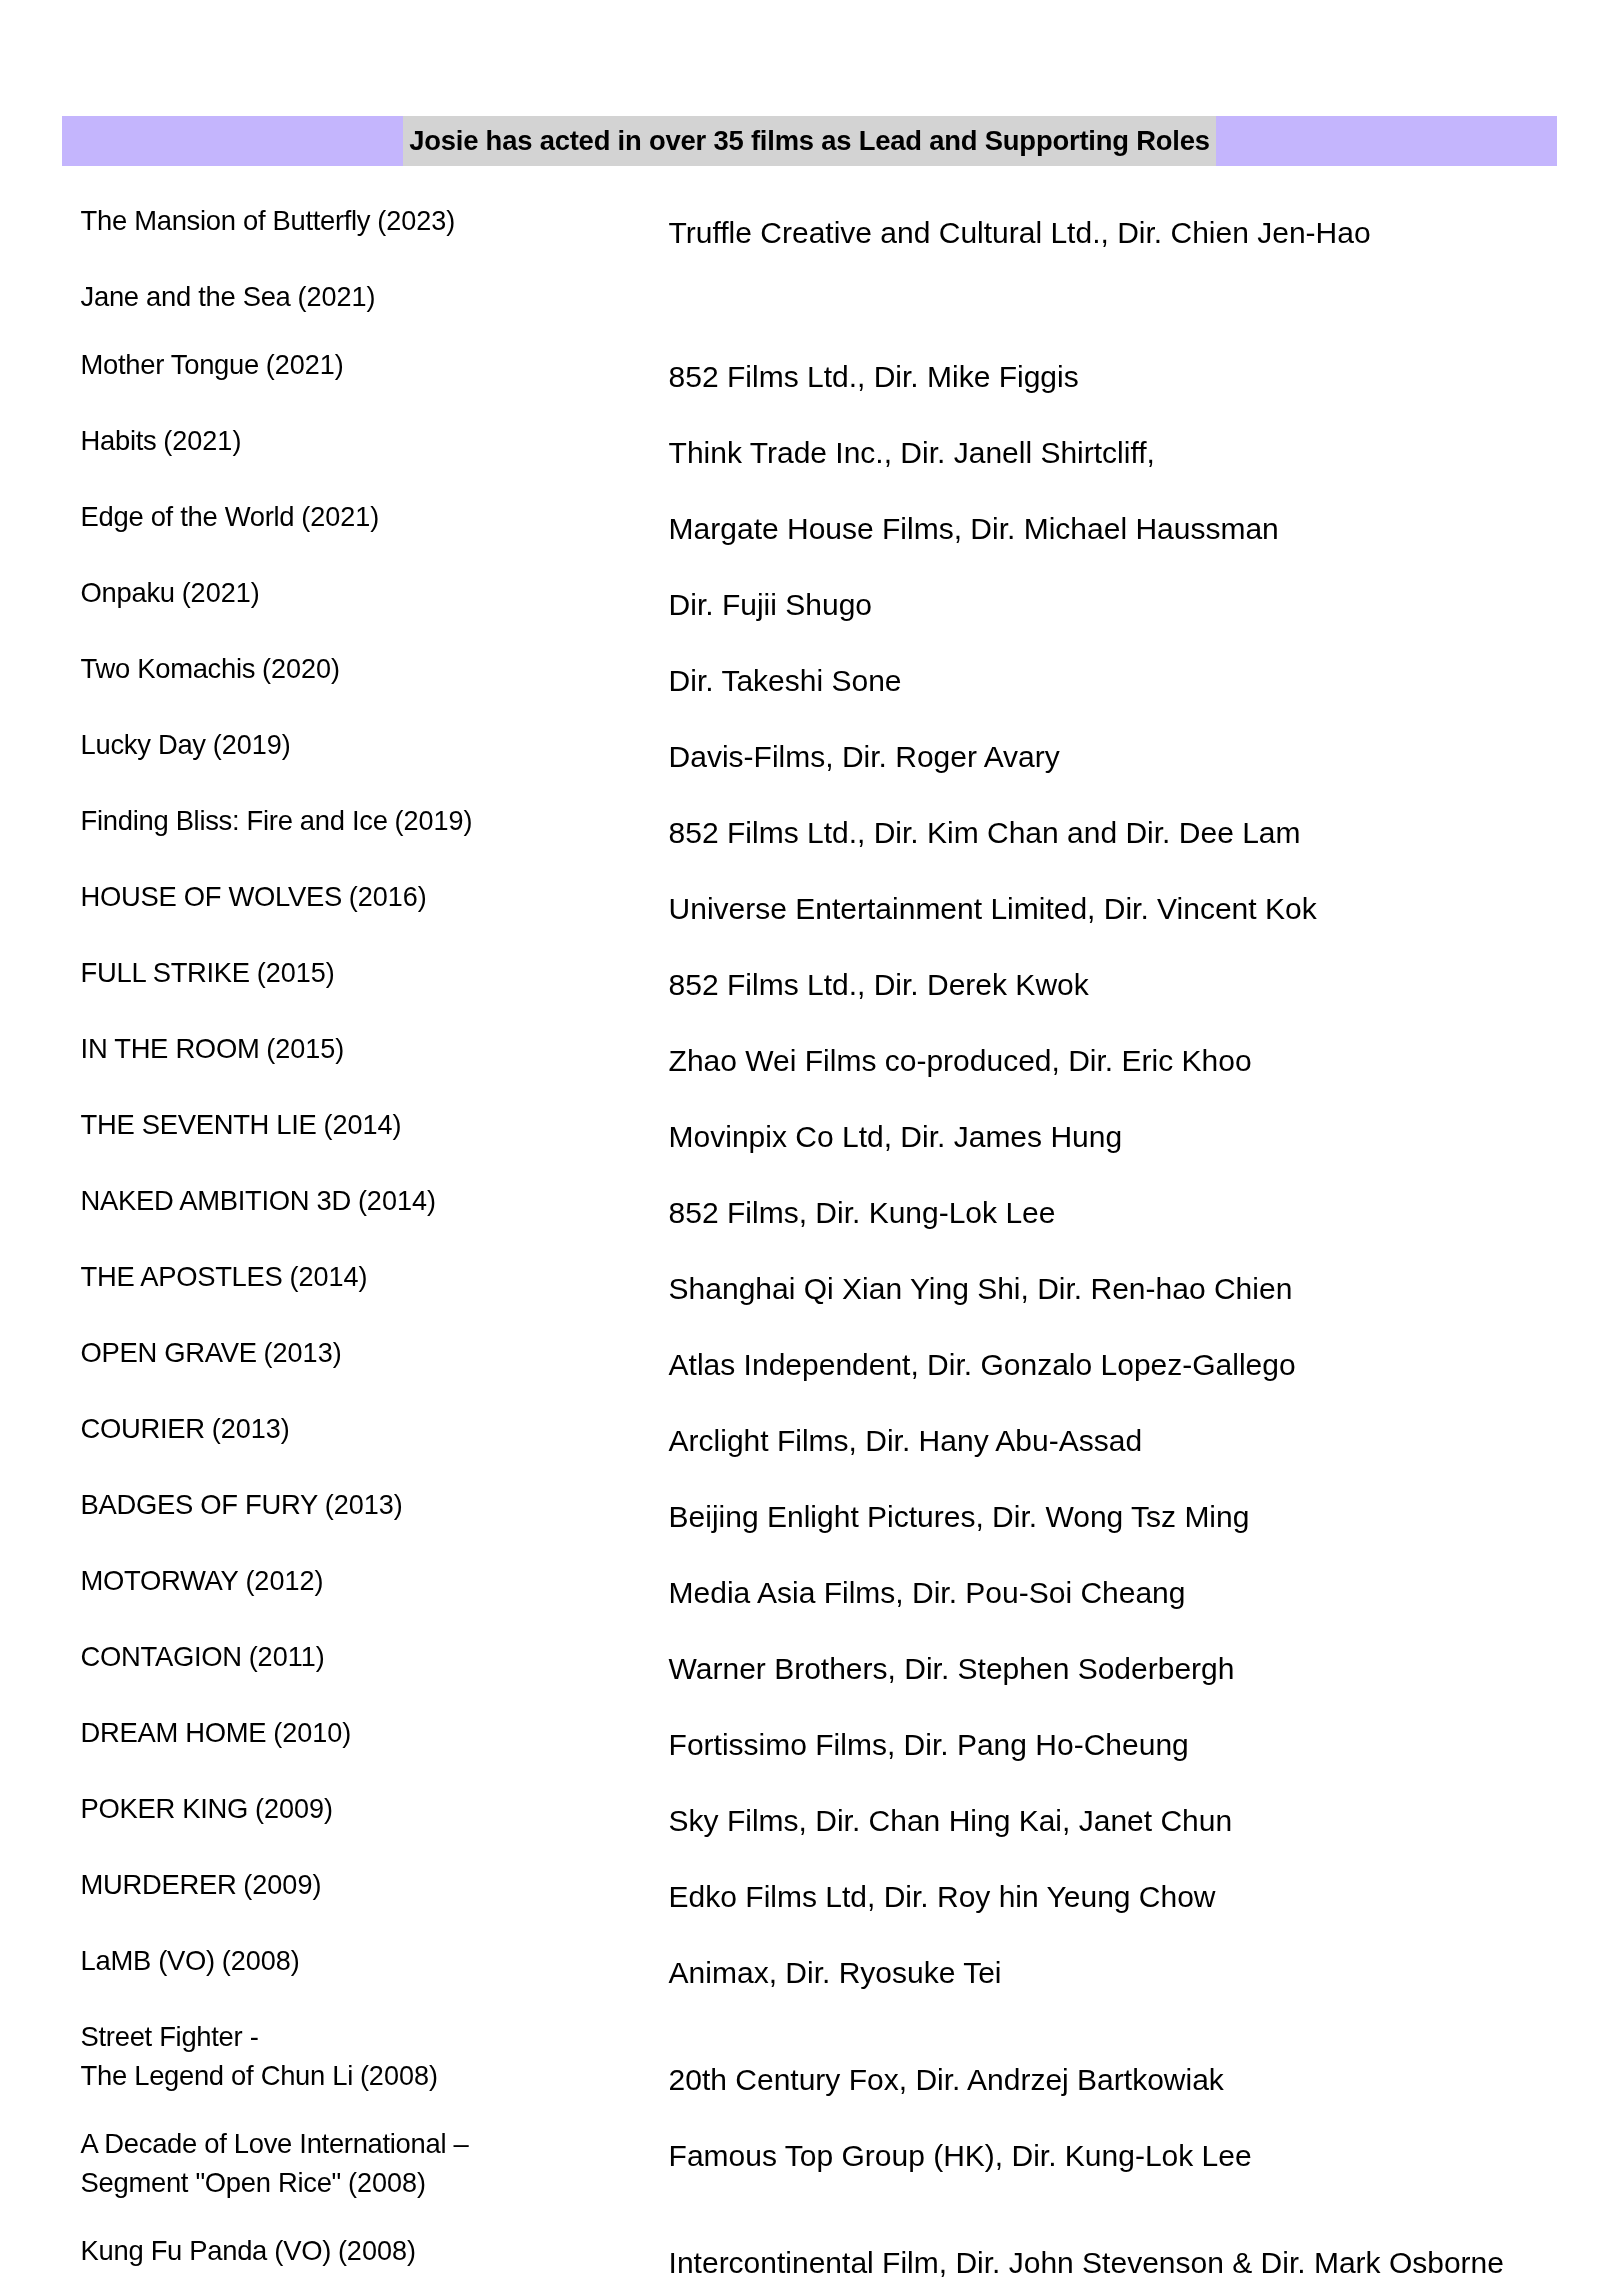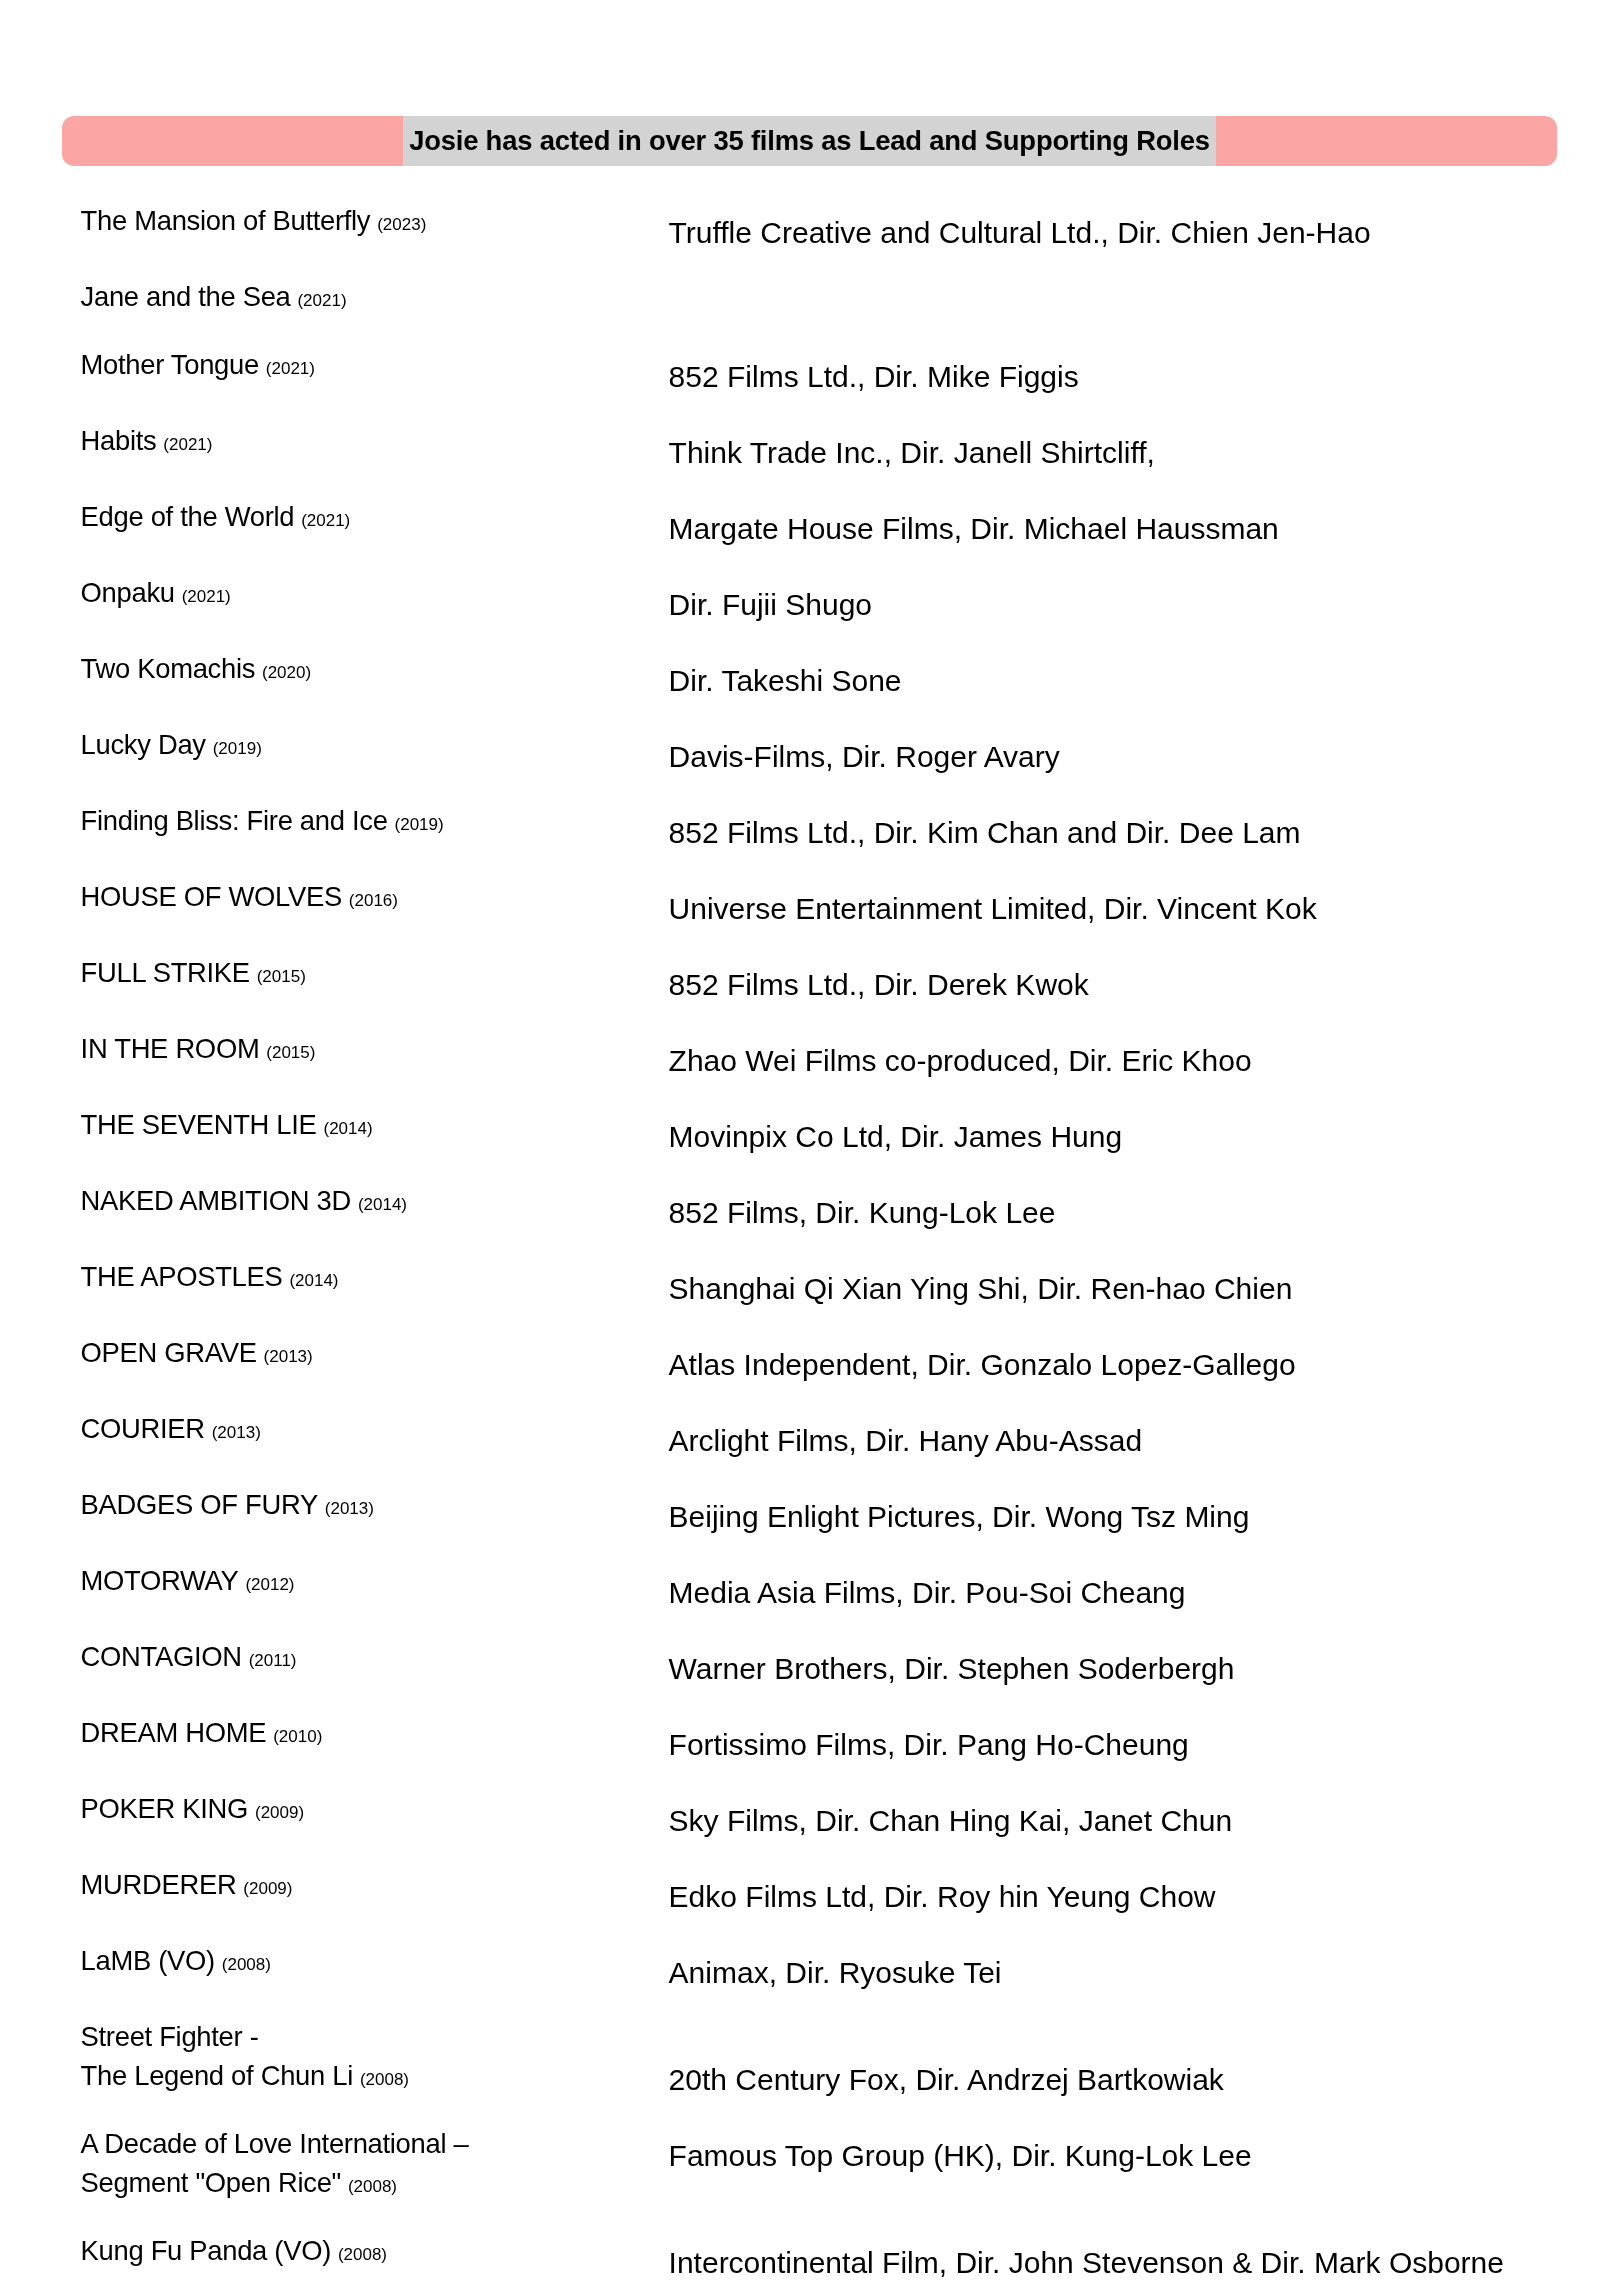--- a/index.html
+++ b/index.html
@@ -14,25 +14,24 @@
   .page {
     position: relative;
     width: 1620px;
     height: 2293px;
     box-sizing: border-box;
     padding: 116px 63px 0 62px;
   }
   
   .banner {
     height: 50px;
-    background: #fca5a5;
+    background: #c4b5fd;
     display: flex;
     justify-content: center;
     align-items: stretch;
-    border-radius: 12px;
   }
   .banner-highlight {
     background: #d3d3d3;
     display: flex;
     align-items: center;
     padding: 0 5.9px;
   }
   .banner-text {
     font-weight: bold;
     font-size: 27.4px;
@@ -57,21 +56,21 @@
     box-sizing: border-box;
   }
   .title-line { line-height: 35px; white-space: nowrap; }
   .film-title {
     font-weight: normal;
     font-size: 27.4px;
     letter-spacing: -0.3px;
   }
   .film-year {
     font-weight: normal;
-    font-size: 17px;
+    font-size: 27px;
     margin-left: 6.9px;
   }
   .desc-cell { flex: 1 1 auto; }
   .desc-line {
     font-size: 30px;
     line-height: 35px;
     white-space: nowrap;
     margin-top: 12px;
   }
   

